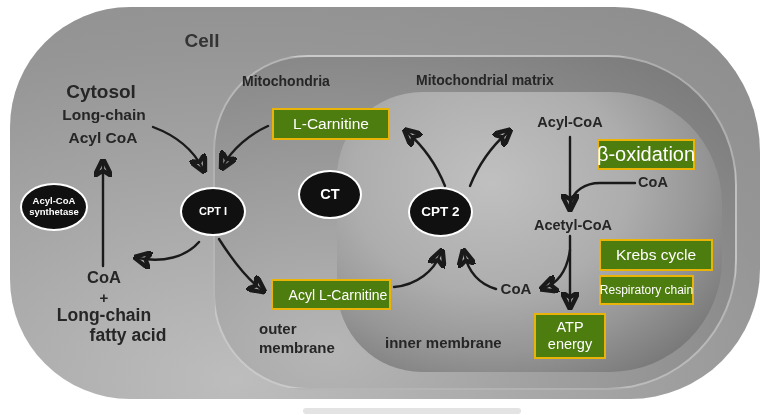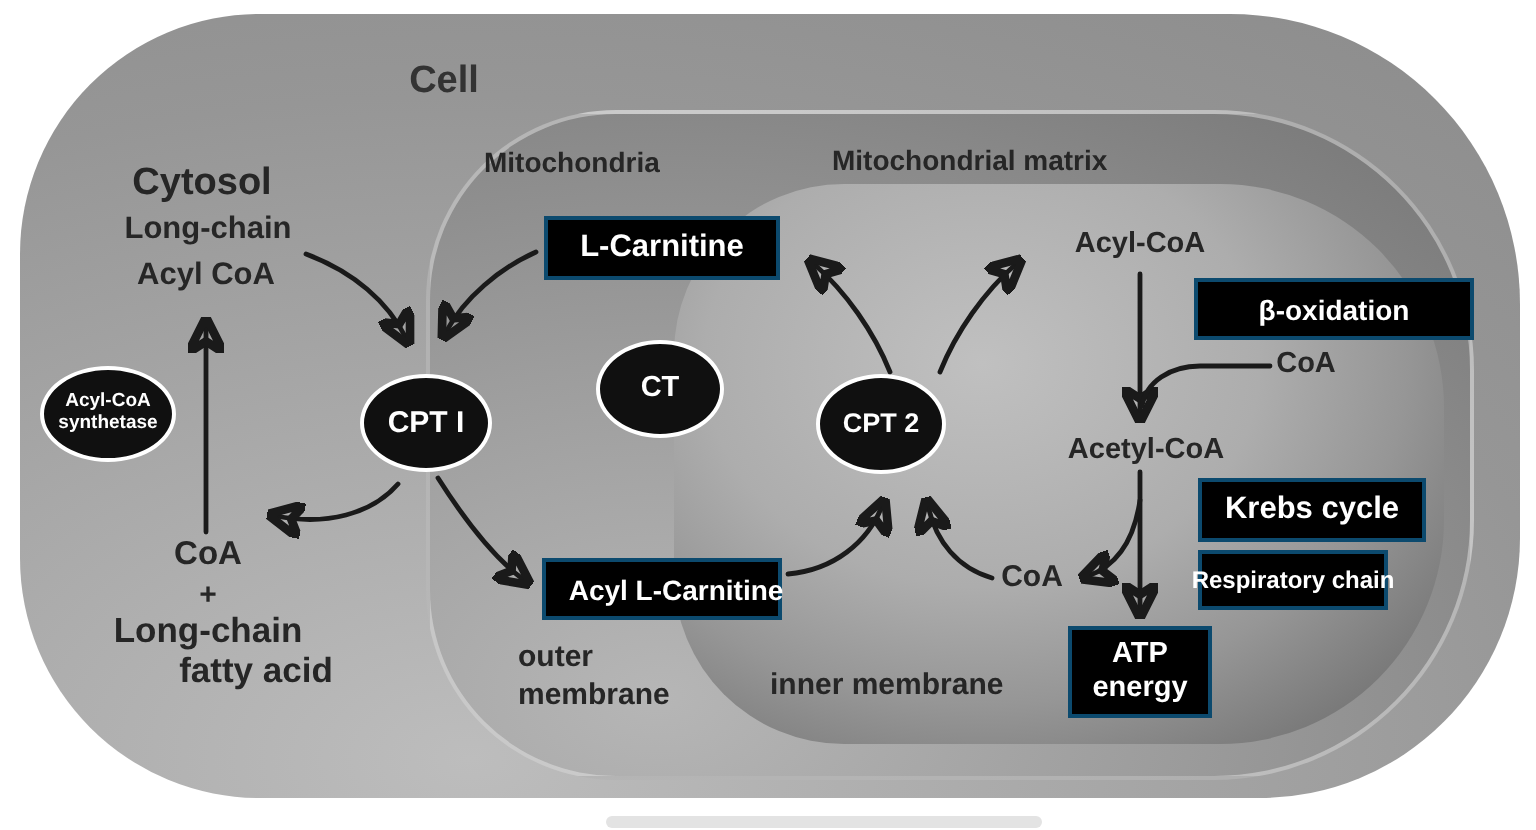--- a/index.html
+++ b/index.html
@@ -28,22 +28,22 @@
   }
   .watermark-bar{
     position:absolute;left:303px;top:408px;width:218px;height:6px;
     background:#e3e3e3;border-radius:3px;
   }
   
   .lbl{position:absolute;color:#262626;white-space:nowrap;}
   .ctr{transform:translateX(-50%);text-align:center;}
   
   .bbox{
-    position:absolute;background:#000000;border:2px solid #0c4a6e;
-    color:#ffffff;font-weight:bold;display:flex;align-items:center;justify-content:center;
+    position:absolute;background:#4d7c0f;border:2px solid #eab308;
+    color:#ffffff;font-weight:normal;display:flex;align-items:center;justify-content:center;
     box-sizing:border-box;white-space:nowrap;text-align:center;
   }
   
   .oval{
     position:absolute;background:#101010;border:2px solid #ffffff;border-radius:50%;
     color:#ffffff;font-weight:bold;display:flex;flex-direction:column;
     align-items:center;justify-content:center;box-sizing:border-box;line-height:1.15;
     text-align:center;
   }
   svg.arrows{position:absolute;left:0;top:0;width:768px;height:415px;pointer-events:none;}
@@ -73,21 +73,21 @@
     <path d="M394,287 C 417,285 434,271 441,253" marker-end="url(#ah)"></path>
     <path d="M496,289 C 479,284 468,271 464,253" marker-end="url(#ah)"></path>
     <path d="M445,186 C 437,166 423,146 407,132" marker-end="url(#ah)"></path>
     <path d="M470,186 C 478,166 492,146 508,132" marker-end="url(#ah)"></path>
     <path d="M570,137 L570,207" marker-end="url(#ah)"></path>
     <path d="M635,183 L600,183 C 585,183 573,191 571,203"></path>
     <path d="M570,236 L570,305" marker-end="url(#ah)"></path>
     <path d="M570,250 C 567,271 558,283 544,288" marker-end="url(#ah)"></path>
   </svg>
 
-  <div class="lbl ctr" style="left:202px;top:30px;font-size:19px;font-weight:600;color:#333;margin-left:20px;">Cell</div>
+  <div class="lbl ctr" style="left:202px;top:30px;font-size:19px;font-weight:600;color:#333;">Cell</div>
   <div class="lbl ctr" style="left:101px;top:81px;font-size:19px;font-weight:700;">Cytosol</div>
   <div class="lbl" style="left:242px;top:73px;font-size:14px;font-weight:600;">Mitochondria</div>
   <div class="lbl" style="left:416px;top:72px;font-size:14px;font-weight:600;">Mitochondrial matrix</div>
 
   <div class="lbl ctr" style="left:104px;top:106px;font-size:15.5px;font-weight:600;">Long-chain</div>
   <div class="lbl ctr" style="left:103px;top:129px;font-size:15.5px;font-weight:600;">Acyl CoA</div>
 
   <div class="lbl ctr" style="left:104px;top:268px;font-size:16.5px;font-weight:600;">CoA</div>
   <div class="lbl ctr" style="left:104px;top:289px;font-size:15px;font-weight:600;">+</div>
   <div class="lbl ctr" style="left:104px;top:305px;font-size:17.5px;font-weight:700;">Long-chain</div>
@@ -99,29 +99,29 @@
   </div>
   <div class="lbl" style="left:385px;top:334px;font-size:15px;font-weight:600;">inner membrane</div>
 
   <div class="lbl ctr" style="left:570px;top:114px;font-size:14.5px;font-weight:600;">Acyl-CoA</div>
   <div class="lbl ctr" style="left:653px;top:174px;font-size:14.5px;font-weight:600;">CoA</div>
   <div class="lbl ctr" style="left:573px;top:217px;font-size:14.5px;font-weight:600;">Acetyl-CoA</div>
   <div class="lbl ctr" style="left:516px;top:280px;font-size:15px;font-weight:600;">CoA</div>
 
   <div class="bbox" style="left:272px;top:108px;width:118px;height:32px;font-size:15.5px;">L-Carnitine</div>
   <div class="bbox" style="left:271px;top:279px;width:120px;height:31px;font-size:14px;padding-left:14px;">Acyl L-Carnitine</div>
-  <div class="bbox" style="left:597px;top:139px;width:140px;height:31px;font-size:14px;">β-oxidation</div>
+  <div class="bbox" style="left:597px;top:139px;width:98px;height:31px;font-size:20px;">β-oxidation</div>
   <div class="bbox" style="left:599px;top:239px;width:114px;height:32px;font-size:15.5px;">Krebs cycle</div>
   <div class="bbox" style="left:599px;top:275px;width:95px;height:30px;font-size:12px;">Respiratory chain</div>
   <div class="bbox" style="left:534px;top:313px;width:72px;height:46px;font-size:14.5px;flex-direction:column;line-height:1.15;">
     <span>ATP</span>
     <span>energy</span>
   </div>
 
   <div class="oval" style="left:20px;top:183px;width:68px;height:48px;font-size:9.5px;">
     <span>Acyl-CoA</span>
     <span>synthetase</span>
   </div>
-  <div class="oval" style="left:180px;top:187px;width:66px;height:49px;font-size:15px;">CPT I</div>
+  <div class="oval" style="left:180px;top:187px;width:66px;height:49px;font-size:11px;">CPT I</div>
   <div class="oval" style="left:298px;top:170px;width:64px;height:49px;font-size:14.5px;">CT</div>
   <div class="oval" style="left:408px;top:187px;width:65px;height:50px;font-size:13.5px;text-align:right;">CPT 2</div>
 
 </div>
 
 </body></html>

